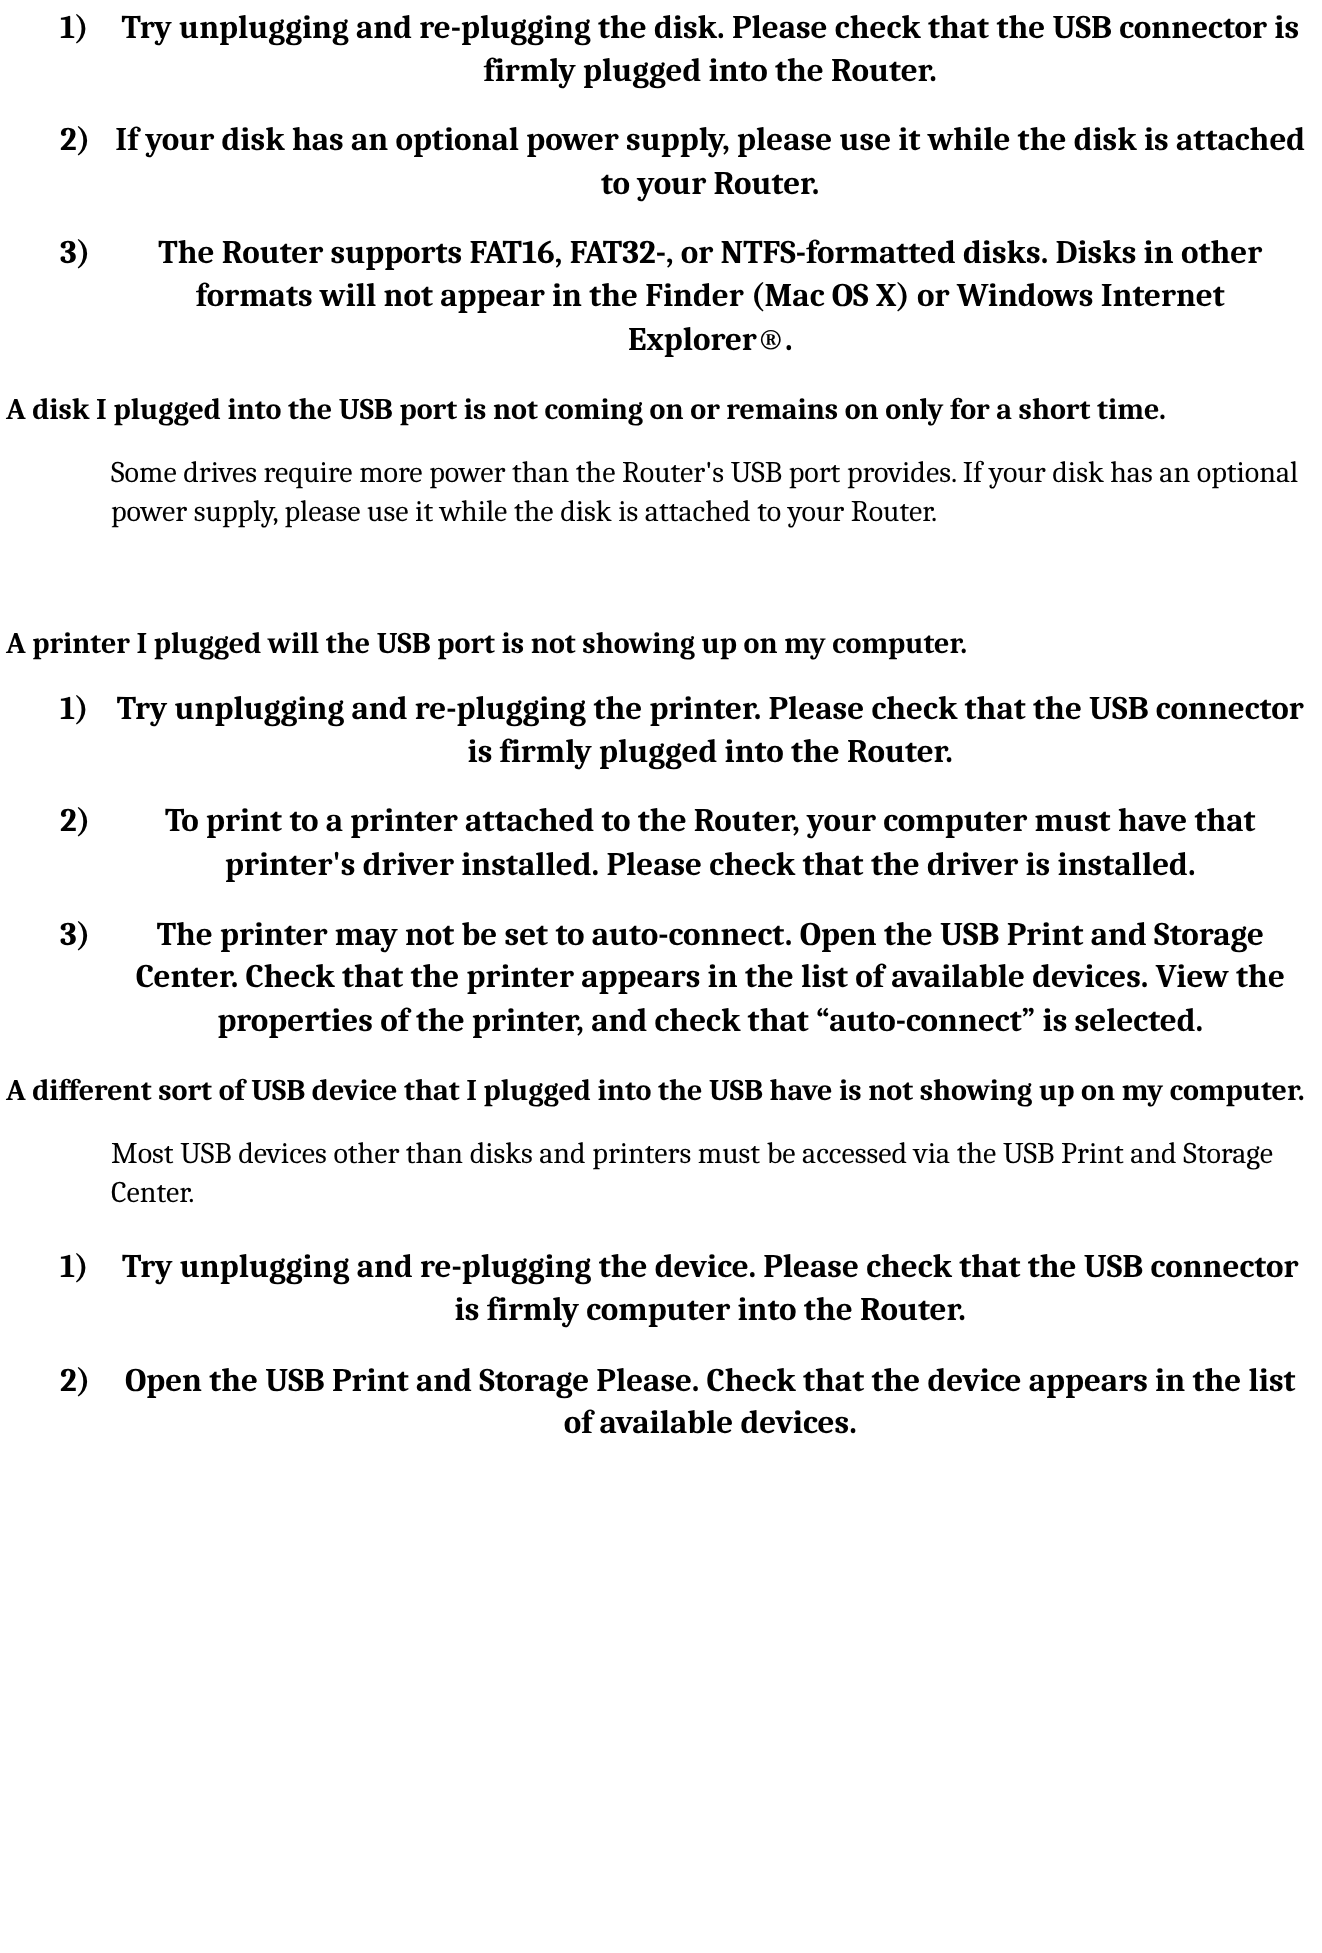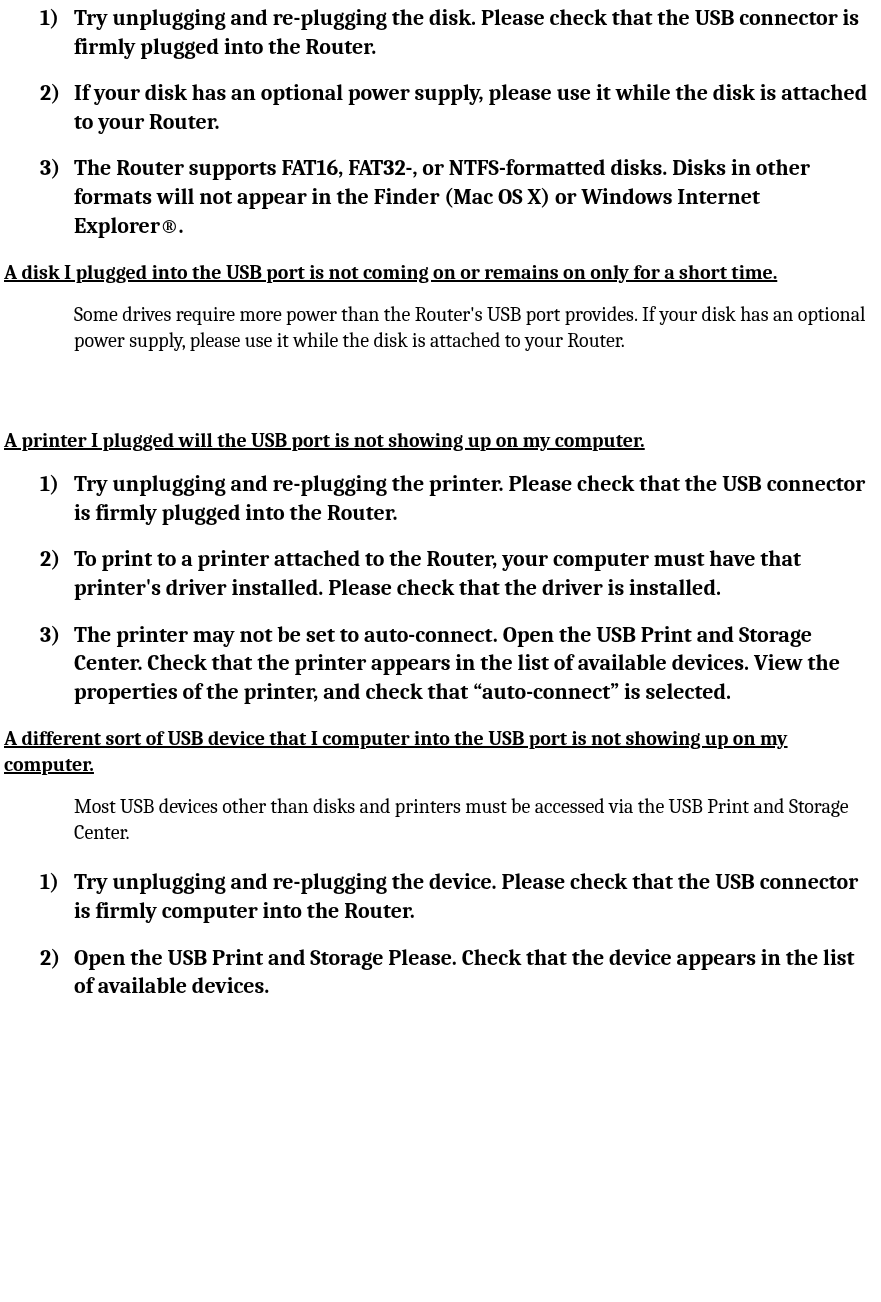--- a/index.html
+++ b/index.html
@@ -20,26 +20,26 @@
     display: flex;
     font-weight: bold;
     margin: 0 0 18px 0;
     padding-left: 36px;
   }
   .list-item .num {
     flex: 0 0 34px;
   }
   .list-item .txt {
     flex: 1;
+    text-align: center;
   }
   .heading {
     font-weight: bold;
     font-size: 20px;
-    margin: 16px 0 16px 0;
-    text-decoration: underline;
+    margin: 4px 0 16px 0;
   }
   .para {
     font-weight: normal;
     font-size: 20px;
     margin: 0 0 22px 0;
     padding-left: 70px;
   }
   .big-gap {
     height: 36px;
   }
@@ -76,21 +76,21 @@
   <div class="list-item">
     <span class="num">2)</span>
     <span class="txt">To print to a printer attached to the Router, your computer must have that printer's driver installed. Please check that the driver is installed.</span>
   </div>
   <div class="list-item">
     <span class="num">3)</span>
     <span class="txt">The printer may not be set to auto-connect. Open the USB Print and Storage Center. Check that the printer appears in the list of available devices. View the properties of the printer, and check that “auto-connect” is selected.</span>
   </div>
 </div>
 
-<div class="heading">A different sort of USB device that I computer into the USB port is not showing up on my computer.</div>
+<div class="heading">A different sort of USB device that I plugged into the USB have is not showing up on my computer.</div>
 <div class="para">Most USB devices other than disks and printers must be accessed via the USB Print and Storage Center.</div>
 <div class="list">
   <div class="list-item">
     <span class="num">1)</span>
     <span class="txt">Try unplugging and re-plugging the device. Please check that the USB connector is firmly computer into the Router.</span>
   </div>
   <div class="list-item">
     <span class="num">2)</span>
     <span class="txt">Open the USB Print and Storage Please. Check that the device appears in the list of available devices.</span>
   </div>

